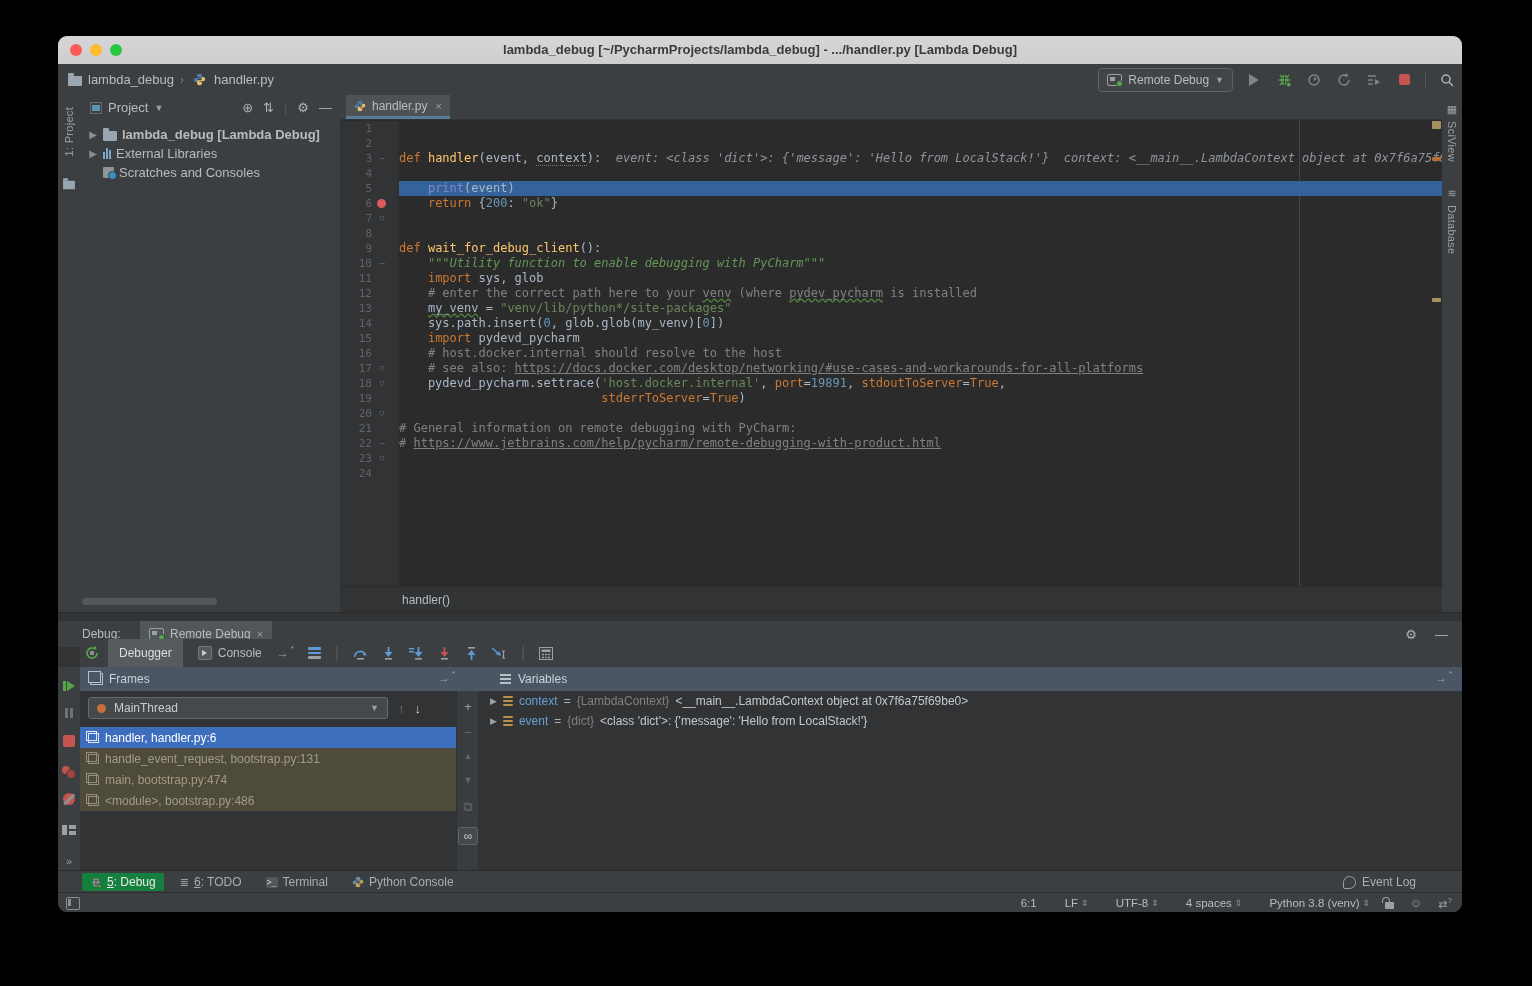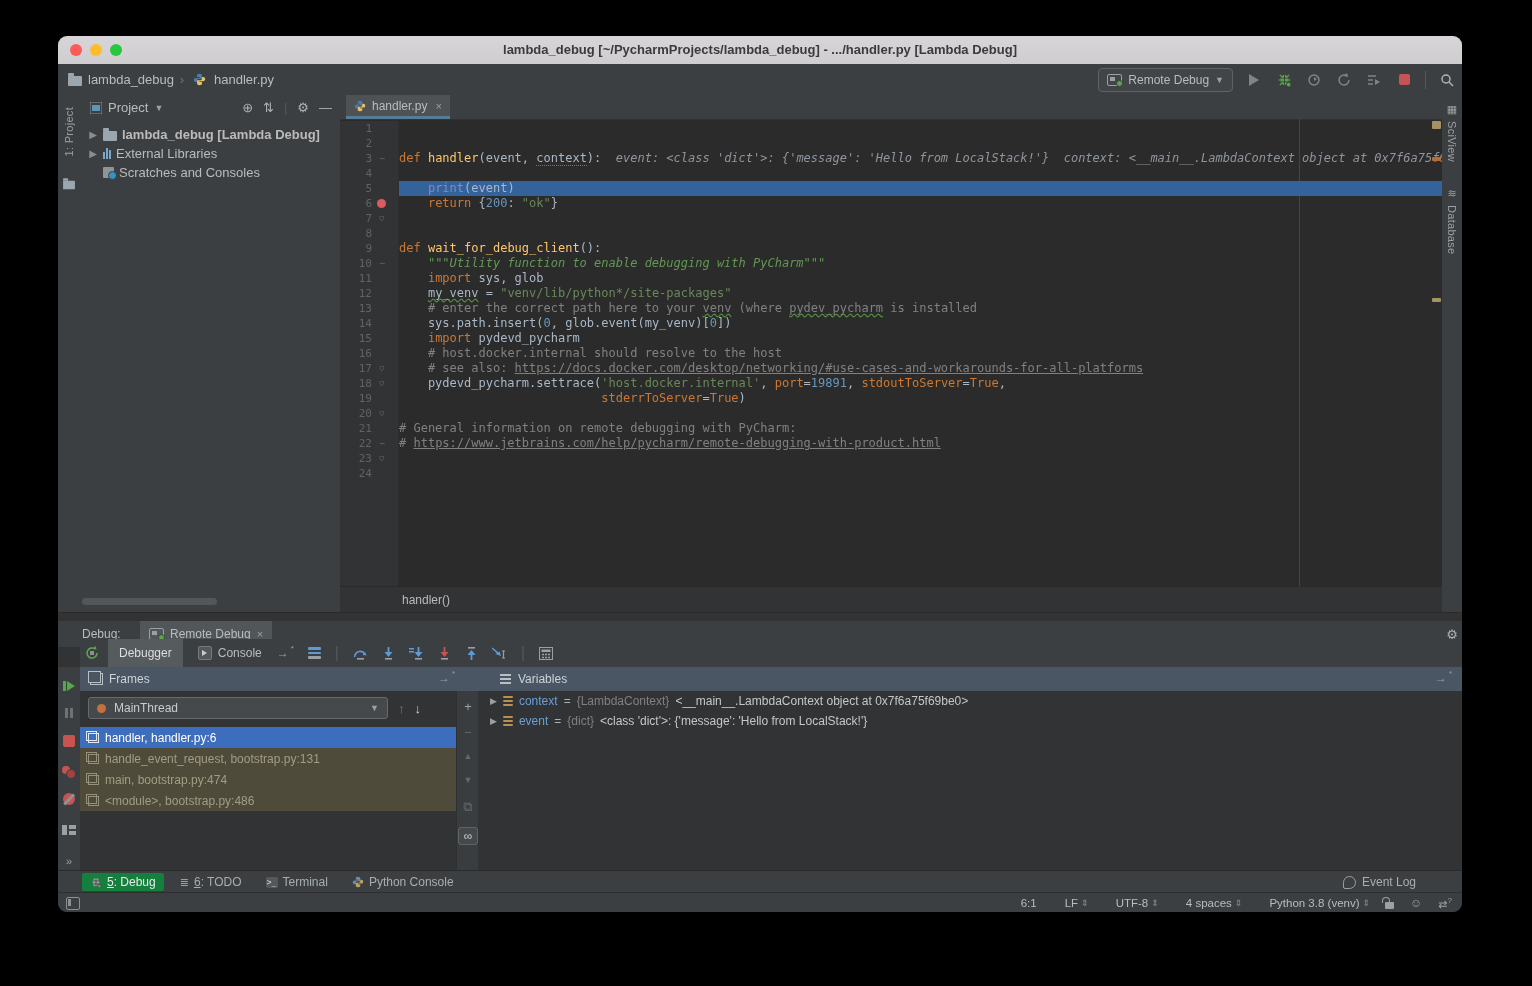--- a/index.html
+++ b/index.html
@@ -83,21 +83,21 @@
   .tok-sp{text-decoration:underline wavy #548f41;text-decoration-skip-ink:none}
   .tok-u{border-bottom:1px dotted #777}
   .guide{position:absolute;left:959px;top:0;bottom:0;width:1px;background:#424549;}
   .stripe-mark{position:absolute;right:1px;border-radius:1px;}
   .ed-hscroll{position:absolute;left:62px;right:14px;bottom:6px;height:7px;border-radius:4px;background:#595b5d;opacity:.8;}
   .bcrumbs{position:absolute;left:0;bottom:0;width:100%;height:26px;background:#313335;border-top:1px solid #2a2a2a;
            display:flex;align-items:center;padding-left:62px;box-sizing:border-box;color:#b6bcc0;font-size:12px;}
 
   
   .debug{position:absolute;left:0;top:576px;width:100%;height:258px;background:#313335;border-top:1px solid #2b2b2b;}
-  .dbg-head{position:absolute;left:0;top:8px;width:100%;height:26px;background:#3c3f41;padding-left:41px;}
+  .dbg-head{position:absolute;left:0;top:8px;width:100%;height:26px;background:#3c3f41;}
   .dbg-label{position:absolute;left:24px;top:0;height:26px;line-height:26px;color:#bbbbbb;font-size:12px;}
   .dbg-tab{position:absolute;left:82px;top:0;height:26px;display:flex;align-items:center;gap:6px;padding:0 9px;
            background:#515658;color:#bbbbbb;font-size:12px;}
   .dbg-head-icons{position:absolute;right:14px;top:0;height:26px;display:flex;align-items:center;gap:18px;color:#afb1b3;font-size:13px;}
   .dbg-tabs{position:absolute;left:22px;top:26px;right:0;height:28px;background:#3c3f41;border-bottom:1px solid #323232;
             display:flex;align-items:center;gap:4px;}
   .rerun-cell{width:24px;display:flex;justify-content:center;}
   .seg-tab{height:28px;display:flex;align-items:center;gap:6px;padding:0 11px;color:#bbbbbb;font-size:12px;}
   .seg-tab.active{background:#565b5d;color:#dedede;}
   .console-ico{width:12px;height:12px;background:#55585a;border:1px solid #767a7c;border-radius:2px;display:flex;align-items:center;justify-content:center;}
@@ -453,23 +453,23 @@
             <div class="c-row"></div>
             <div class="c-row"><span class="tok-kw">def </span><span class="tok-fn">handler</span><span class="tok-pl">(event, </span><span class="tok-pl tok-u">context</span><span class="tok-pl">):</span><span class="tok-hint">  event: &lt;class 'dict'&gt;: {'message': 'Hello from LocalStack!'}  context: &lt;__main__.LambdaContext object at 0x7f6a75f69be0&gt;</span></div>
             <div class="c-row"></div>
             <div class="c-row exec"><span class="tok-pl">    </span><span class="tok-bi">print</span><span class="tok-pl">(event)</span></div>
             <div class="c-row"><span class="tok-pl">    </span><span class="tok-kw">return</span><span class="tok-pl"> {</span><span class="tok-num">200</span><span class="tok-pl">: </span><span class="tok-str">"ok"</span><span class="tok-pl">}</span></div>
             <div class="c-row"></div>
             <div class="c-row"></div>
             <div class="c-row"><span class="tok-kw">def </span><span class="tok-fn">wait_for_debug_client</span><span class="tok-pl">():</span></div>
             <div class="c-row"><span class="tok-pl">    </span><span class="tok-doc">"""Utility function to enable debugging with PyCharm"""</span></div>
             <div class="c-row"><span class="tok-pl">    </span><span class="tok-kw">import</span><span class="tok-pl"> sys, glob</span></div>
+            <div class="c-row"><span class="tok-pl">    </span><span class="tok-cm"># enter the correct path here to your </span><span class="tok-cm tok-sp">venv</span><span class="tok-cm"> (where </span><span class="tok-cm tok-sp">pydev_pycharm</span><span class="tok-cm"> is installed</span></div>
             <div class="c-row"><span class="tok-pl">    </span><span class="tok-pl tok-sp">my_venv</span><span class="tok-pl"> = </span><span class="tok-str">"venv/lib/python*/site-packages"</span></div>
-            <div class="c-row"><span class="tok-pl">    </span><span class="tok-cm"># enter the correct path here to your </span><span class="tok-cm tok-sp">venv</span><span class="tok-cm"> (where </span><span class="tok-cm tok-sp">pydev_pycharm</span><span class="tok-cm"> is installed</span></div>
-            <div class="c-row"><span class="tok-pl">    sys.path.insert(</span><span class="tok-num">0</span><span class="tok-pl">, glob.event(my_venv)[</span><span class="tok-num">0</span><span class="tok-pl">])</span></div>
+            <div class="c-row"><span class="tok-pl">    sys.path.insert(</span><span class="tok-num">0</span><span class="tok-pl">, glob.glob(my_venv)[</span><span class="tok-num">0</span><span class="tok-pl">])</span></div>
             <div class="c-row"><span class="tok-pl">    </span><span class="tok-kw">import</span><span class="tok-pl"> pydevd_pycharm</span></div>
             <div class="c-row"><span class="tok-pl">    </span><span class="tok-cm"># host.docker.internal should resolve to the host</span></div>
             <div class="c-row"><span class="tok-pl">    </span><span class="tok-cm"># see also: </span><span class="tok-lk">https://docs.docker.com/desktop/networking/#use-cases-and-workarounds-for-all-platforms</span></div>
             <div class="c-row"><span class="tok-pl">    pydevd_pycharm.settrace(</span><span class="tok-str">'host.docker.internal'</span><span class="tok-pl">, </span><span class="tok-kw">port</span><span class="tok-pl">=</span><span class="tok-num">19891</span><span class="tok-pl">, </span><span class="tok-kw">stdoutToServer</span><span class="tok-pl">=</span><span class="tok-kw">True</span><span class="tok-pl">,</span></div>
             <div class="c-row"><span class="tok-pl">                            </span><span class="tok-kw">stderrToServer</span><span class="tok-pl">=</span><span class="tok-kw">True</span><span class="tok-pl">)</span></div>
             <div class="c-row"></div>
             <div class="c-row"><span class="tok-cm"># General information on remote debugging with PyCharm:</span></div>
             <div class="c-row"><span class="tok-cm"># </span><span class="tok-lk">https://www.jetbrains.com/help/pycharm/remote-debugging-with-product.html</span></div>
             <div class="c-row"></div>
           </div>

